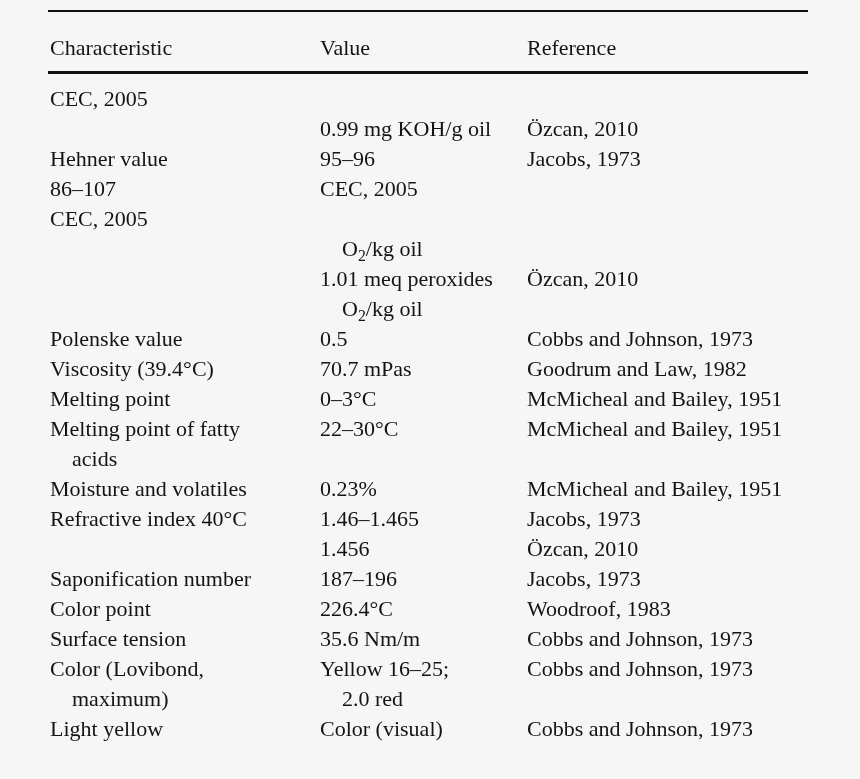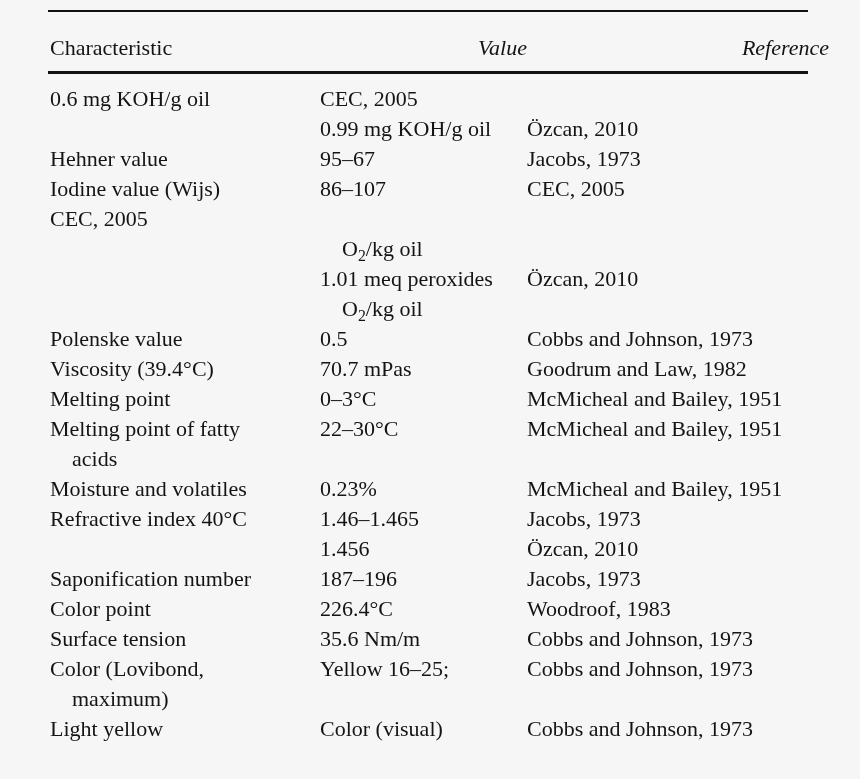--- a/index.html
+++ b/index.html
@@ -38,55 +38,53 @@
     width: 800px;
   }
   .line {
     display: grid;
     grid-template-columns: 270px 207px 333px;
     height: 30px;
     line-height: 30px;
     white-space: nowrap;
   }
   .cell { display: block; }
-  .center { text-align: right; font-style: italic; }
+  .center { text-align: left; }
   .indent { padding-left: 22px; }
   sub { font-size: 0.72em; line-height: 0; }
 </style>
 </head>
 <body>
 
 <div class="page">
   <div class="rule top-rule"></div>
 
   <div class="header-row">
     <span class="cell">Characteristic</span>
     <span class="cell center">Value</span>
     <span class="cell center">Reference</span>
   </div>
 
   <div class="rule mid-rule"></div>
 
   <div class="body" id="table-body">
       <div class="line">
-        <span class="cell">0.6 mg KOH/g oil</span>
         <span class="cell">CEC, 2005</span>
       </div>
       <div class="line">
         <span class="cell"></span>
         <span class="cell">0.99 mg KOH/g oil</span>
         <span class="cell">Özcan, 2010</span>
       </div>
       <div class="line">
         <span class="cell">Hehner value</span>
-        <span class="cell">95–67</span>
+        <span class="cell">95–96</span>
         <span class="cell">Jacobs, 1973</span>
       </div>
       <div class="line">
-        <span class="cell">Iodine value (Wijs)</span>
         <span class="cell">86–107</span>
         <span class="cell">CEC, 2005</span>
       </div>
       <div class="line">
         <span class="cell">CEC, 2005</span>
       </div>
       <div class="line">
         <span class="cell"></span>
         <span class="cell indent">O<sub>2</sub>/kg oil</span>
         <span class="cell"></span>
@@ -156,20 +154,21 @@
         <span class="cell">35.6 Nm/m</span>
         <span class="cell">Cobbs and Johnson, 1973</span>
       </div>
       <div class="line">
         <span class="cell">Color (Lovibond,</span>
         <span class="cell">Yellow 16–25;</span>
         <span class="cell">Cobbs and Johnson, 1973</span>
       </div>
       <div class="line">
         <span class="cell indent">maximum)</span>
+        <span class="cell indent">2.0 red</span>
         <span class="cell"></span>
       </div>
       <div class="line">
         <span class="cell">Light yellow</span>
         <span class="cell">Color (visual)</span>
         <span class="cell">Cobbs and Johnson, 1973</span>
       </div>
     </div>
 </div>
 

